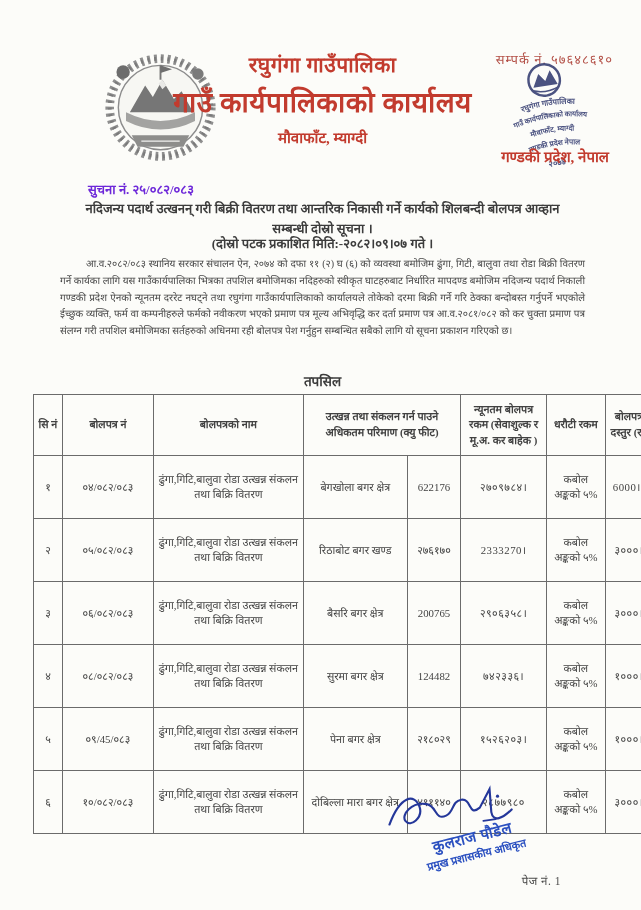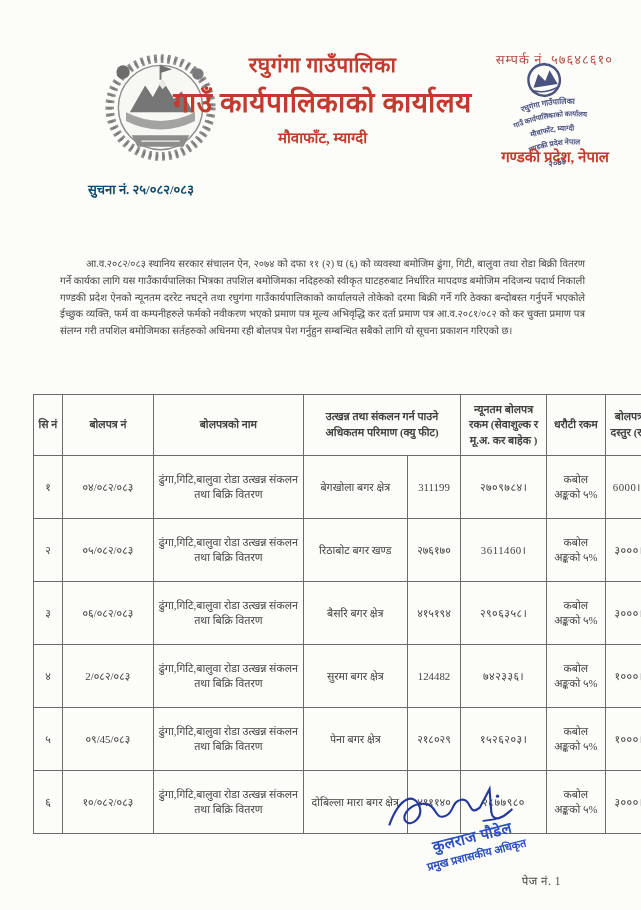--- a/index.html
+++ b/index.html
@@ -13,21 +13,21 @@
   .hdr{position:absolute;top:0;left:0;width:100%;height:178px;}
   .emblem{position:absolute;left:103px;top:52px;width:115px;height:112px;}
   .hdr-title{position:absolute;left:150px;top:50px;width:345px;text-align:center;color:#c23b2e;}
   .hdr-line1{font-size:21px;font-weight:bold;letter-spacing:.5px;}
   .hdr-line2{font-size:28px;font-weight:bold;margin-top:4px;letter-spacing:.5px;}
   .hdr-line3{font-size:15px;font-weight:bold;margin-top:7px;}
   .contact{position:absolute;right:28px;top:50px;font-size:13px;color:#b35047;letter-spacing:1px;}
   .office-stamp{position:absolute;right:30px;top:58px;width:122px;height:118px;transform:rotate(-9deg);opacity:.92;}
   .province{position:absolute;right:32px;top:146px;font-size:15px;font-weight:bold;color:#c23b2e;}
   
-  .notice-no{position:absolute;left:88px;top:180px;font-size:13px;font-weight:bold;color:#0c4a6e;}
+  .notice-no{position:absolute;left:88px;top:180px;font-size:13px;font-weight:bold;color:#6d28d9;}
   .notice-title{position:absolute;left:70px;top:199px;width:505px;text-align:center;font-size:13px;font-weight:bold;line-height:1.55;color:#3c3c3c;}
   .published{position:absolute;left:70px;top:234px;width:505px;text-align:center;font-size:13px;font-weight:bold;color:#3c3c3c;}
   .body-par{position:absolute;left:60px;top:256px;width:525px;font-size:10px;line-height:1.68;text-align:justify;text-indent:26px;color:#474747;}
   .schedule{position:absolute;left:70px;top:372px;width:505px;text-align:center;font-size:13.5px;font-weight:bold;color:#3c3c3c;}
   
   table.t{position:absolute;left:33px;top:394px;width:620px;border-collapse:collapse;font-size:10.8px;color:#424242;}
   table.t th,table.t td{border:1px solid #6b6b6b;padding:3px 4px;vertical-align:middle;}
   table.t th{font-weight:bold;text-align:center;line-height:1.45;height:54px;}
   table.t td{text-align:center;line-height:1.35;height:56px;}
   td.sn{vertical-align:top;padding-top:9px;}
@@ -96,21 +96,24 @@
           <textPath href="#arc4" startOffset="50%">गण्डकी प्रदेश नेपाल</textPath>
         </text>
         <text x="60" y="110" font-size="8.5" font-weight="bold" text-anchor="middle">२०७४</text>
       </g>
     </svg>
 
     <div class="province">गण्डकी प्रदेश, नेपाल</div>
   </div>
 
   <div class="notice-no">सुचना नं. २५/०८२/०८३</div>
+  <div class="notice-title">नदिजन्य पदार्थ उत्खनन् गरी बिक्री वितरण तथा आन्तरिक निकासी गर्ने कार्यको शिलबन्दी बोलपत्र आव्हान सम्बन्धी दोस्रो सूचना ।</div>
+  <div class="published">(दोस्रो पटक प्रकाशित मिति:-२०८२।०९।०७ गते ।</div>
   <div class="body-par">आ.व.२०८२/०८३ स्थानिय सरकार संचालन ऐन, २०७४ को दफा ११ (२) घ (६) को व्यवस्था बमोजिम ढुंगा, गिटी, बालुवा तथा रोडा बिक्री वितरण गर्ने कार्यका लागि यस गाउँकार्यपालिका भित्रका तपशिल बमोजिमका नदिहरुको स्वीकृत घाटहरुबाट निर्धारित मापदण्ड बमोजिम नदिजन्य पदार्थ निकाली गण्डकी प्रदेश ऐनको न्यूनतम दररेट नघट्ने तथा रघुगंगा गाउँकार्यपालिकाको कार्यालयले तोकेको दरमा बिक्री गर्ने गरि ठेक्का बन्दोबस्त गर्नुपर्ने भएकोले ईच्छुक व्यक्ति, फर्म वा कम्पनीहरुले फर्मको नवीकरण भएको प्रमाण पत्र मूल्य अभिवृद्धि कर दर्ता प्रमाण पत्र आ.व.२०८१/०८२ को कर चुक्ता प्रमाण पत्र संलग्न गरी तपशिल बमोजिमका सर्तहरुको अधिनमा रही बोलपत्र पेश गर्नुहुन सम्बन्धित सबैको लागि यो सूचना प्रकाशन गरिएको छ।</div>
+  <div class="schedule">तपसिल</div>
 
   <table class="t">
     <colgroup>
       <col style="width:27px">
         <col style="width:85px">
         <col style="width:140px">
         <col style="width:97px">
       <col style="width:50px">
         <col style="width:80px">
         <col style="width:55px">
@@ -126,48 +129,48 @@
         <th>धरौटी रकम</th>
         <th>बोलपत्र दस्तुर (रु)</th>
       </tr>
     </thead>
     <tbody>
       <tr>
         <td class="sn">१</td>
         <td>०४/०८२/०८३</td>
         <td>ढुंगा,गिटि,बालुवा रोडा उत्खन्न संकलन तथा बिक्रि वितरण</td>
         <td>बेगखोला बगर क्षेत्र</td>
-        <td>311199</td>
+        <td>622176</td>
         <td class="amt">२७०९७८४।</td>
         <td class="dep">कबोल अङ्कको ५%</td>
         <td class="fee">6000।-</td>
       </tr>
       <tr>
         <td class="sn">२</td>
         <td>०५/०८२/०८३</td>
         <td>ढुंगा,गिटि,बालुवा रोडा उत्खन्न संकलन तथा बिक्रि वितरण</td>
         <td>रिठाबोट बगर खण्ड</td>
         <td>२७६१७०</td>
-        <td class="amt">3611460।</td>
+        <td class="amt">2333270।</td>
         <td class="dep">कबोल अङ्कको ५%</td>
         <td class="fee">३०००।</td>
       </tr>
       <tr>
         <td class="sn">३</td>
         <td>०६/०८२/०८३</td>
         <td>ढुंगा,गिटि,बालुवा रोडा उत्खन्न संकलन तथा बिक्रि वितरण</td>
         <td>बैसरि बगर क्षेत्र</td>
-        <td>४१५१९४</td>
+        <td>200765</td>
         <td class="amt">२९०६३५८।</td>
         <td class="dep">कबोल अङ्कको ५%</td>
         <td class="fee">३०००।</td>
       </tr>
       <tr>
         <td class="sn">४</td>
-        <td>2/०८२/०८३</td>
+        <td>०८/०८२/०८३</td>
         <td>ढुंगा,गिटि,बालुवा रोडा उत्खन्न संकलन तथा बिक्रि वितरण</td>
         <td>सुरमा बगर क्षेत्र</td>
         <td>124482</td>
         <td class="amt">७४२३३६।</td>
         <td class="dep">कबोल अङ्कको ५%</td>
         <td class="fee">१०००।</td>
       </tr>
       <tr>
         <td class="sn">५</td>
         <td>०९/45/०८३</td>

